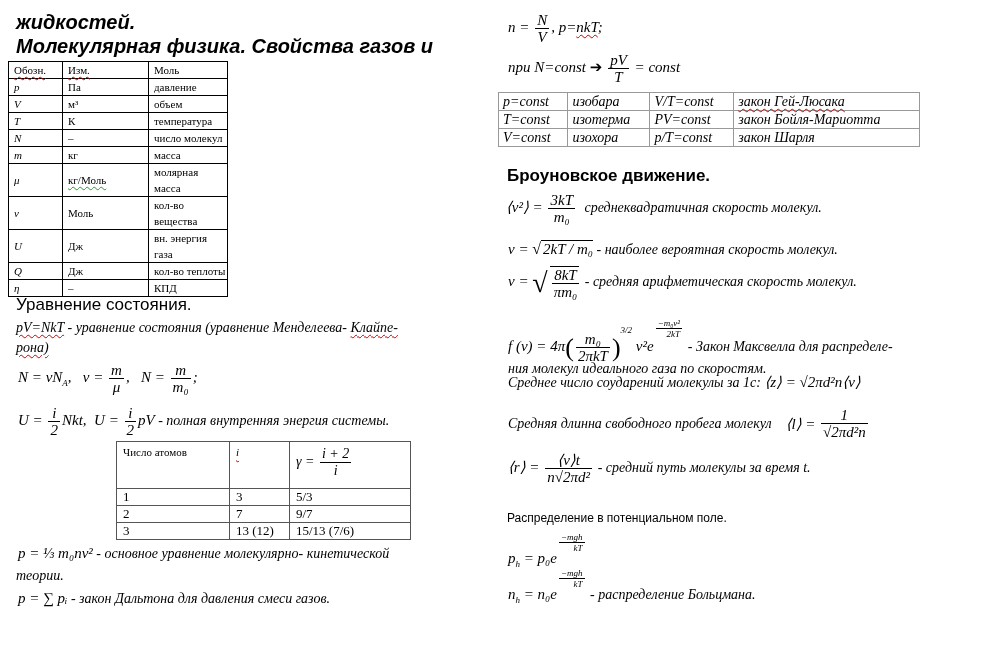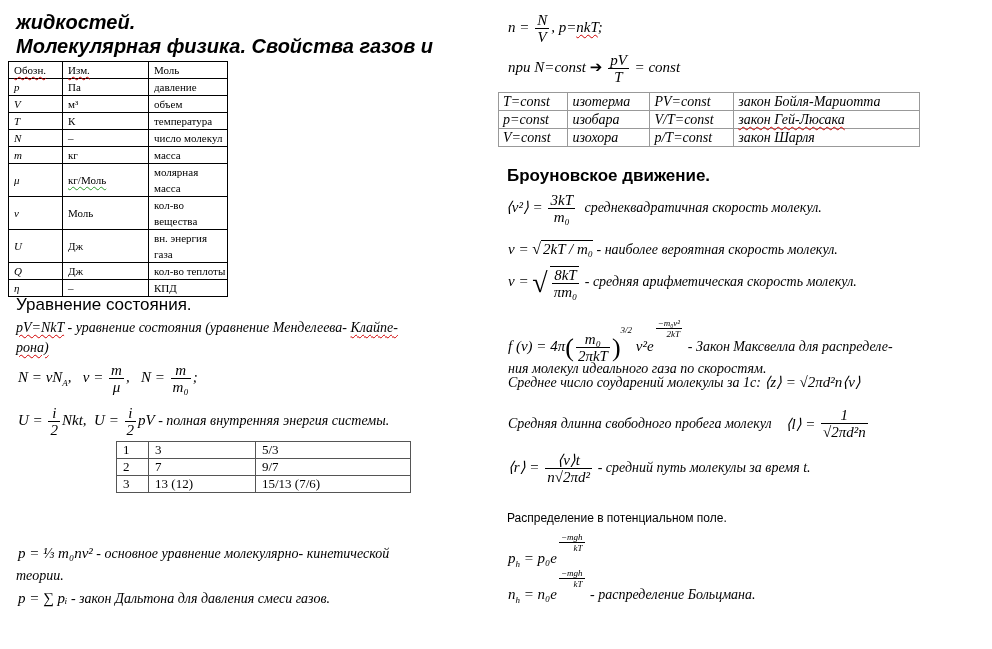--- a/index.html
+++ b/index.html
@@ -124,20 +124,28 @@
 
 <div class="abs math" style="left:18px;top:405px;">
   <span>U =</span>
   <span class="frac"><span class="n">i</span><span class="d">2</span></span><span>Nkt,</span>&nbsp;
   <span>U =</span>
   <span class="frac"><span class="n">i</span><span class="d">2</span></span><span>pV</span><span style="font-size:14px"> - полная внутренняя энергия системы.</span>
 </div>
 
 <table class="atoms">
   <tbody>
+      <tr class="head">
+    <td class="a0">Число атомов</td>
+    <td class="a1 it"><span class="wavy">i</span></td>
+    <td class="math" style="font-size:14px">
+      <span>γ =</span>
+      <span class="frac"><span class="n">i + 2</span><span class="d">i</span></span>
+    </td>
+  </tr>
   <tr class="row">
         <td>1</td>
         <td>3</td>
         <td>5/3</td>
       </tr>
   <tr class="row">
         <td>2</td>
         <td>7</td>
         <td>9/7</td>
       </tr>
@@ -164,32 +172,32 @@
 <div class="abs math" style="left:508px;top:52px;">
   <span>при  N=const</span>
   <span style="font-style:normal">➔</span>
   <span class="frac"><span class="n">pV</span><span class="d">T</span></span>
   <span>= const</span>
 </div>
 
 <table class="laws">
   <tbody>
       <tr>
+        <td>p=const</td>
+        <td>изобара</td>
+        <td>V/T=const</td>
+        <td><span class="wavy">закон Гей-Люсака</span></td>
+      </tr>
+  <tr>
         <td>T=const</td>
         <td>изотерма</td>
         <td>PV=const</td>
         <td>закон Бойля-Мариотта</td>
       </tr>
   <tr>
-        <td>p=const</td>
-        <td>изобара</td>
-        <td>V/T=const</td>
-        <td><span class="wavy">закон Гей-Люсака</span></td>
-      </tr>
-  <tr>
         <td>V=const</td>
         <td>изохора</td>
         <td>p/T=const</td>
         <td>закон Шарля</td>
       </tr>
 </tbody>
   </table>
 
 <div class="abs h-sec" style="left:507px;top:166px;font-weight:bold;">Броуновское движение.</div>
 

